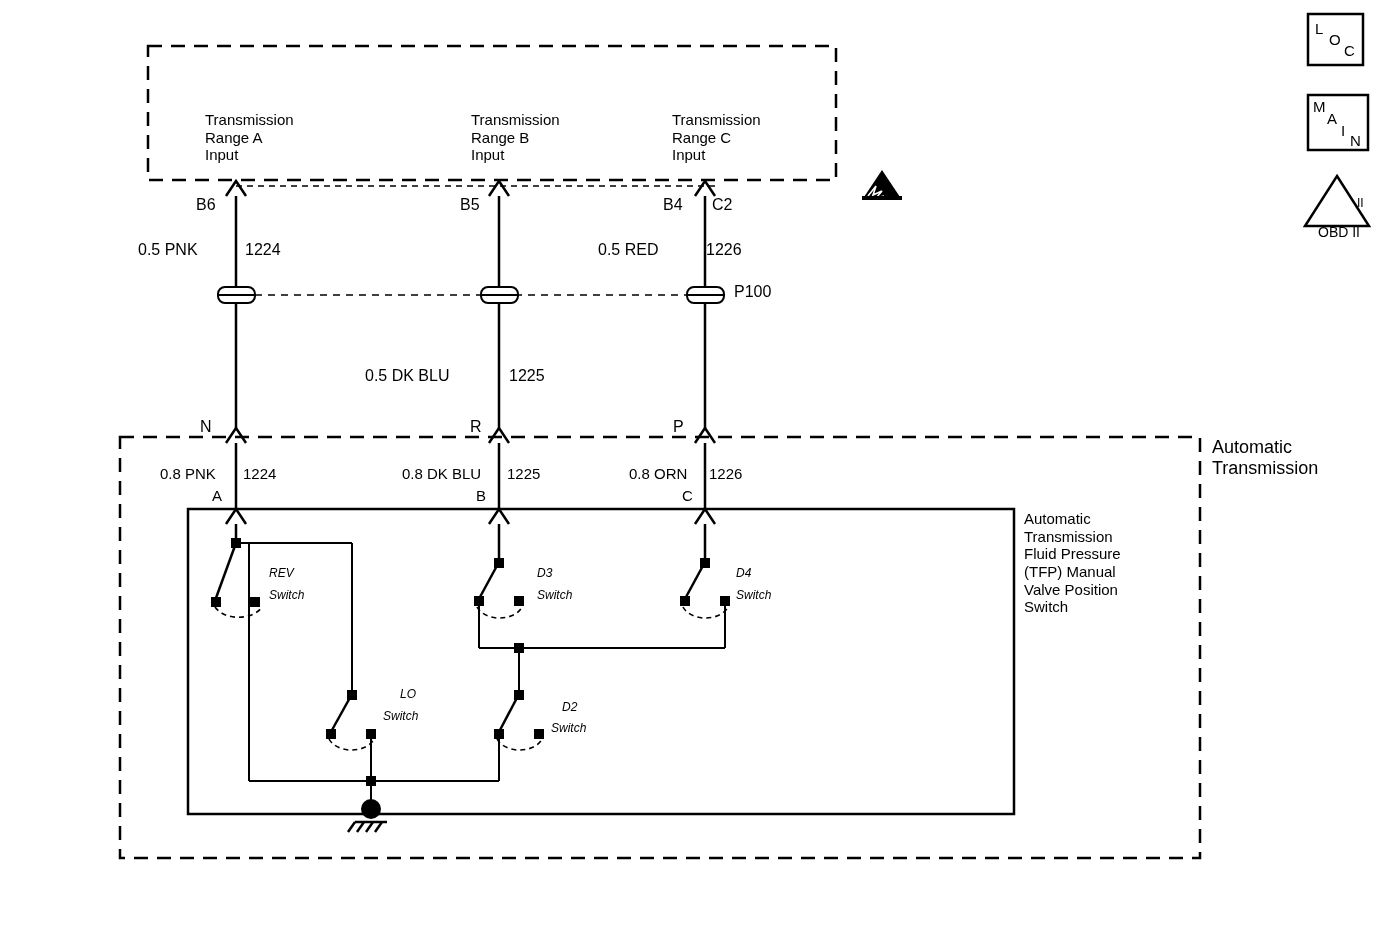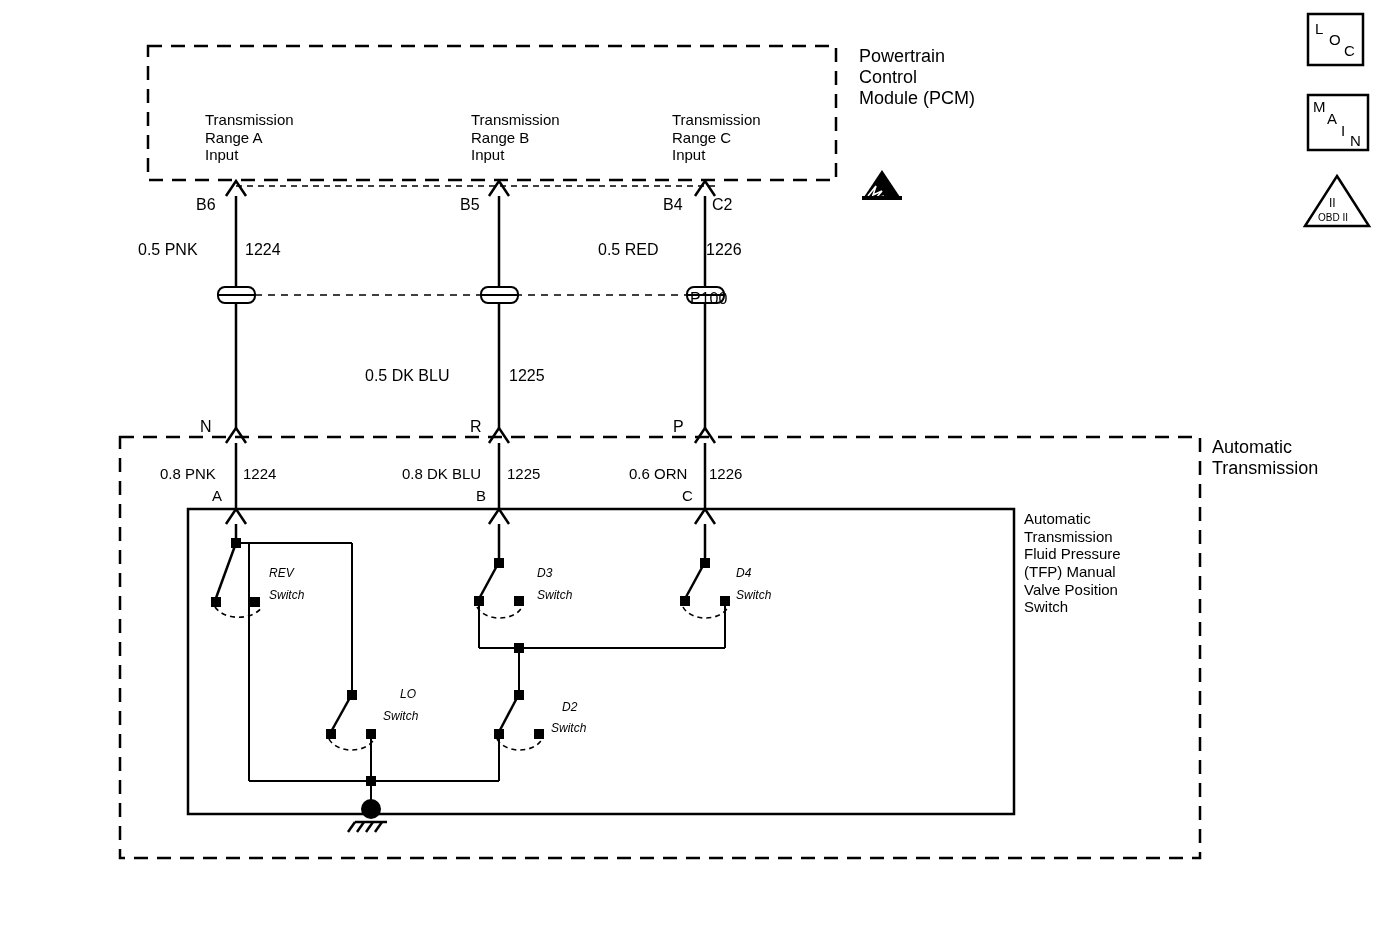--- a/index.html
+++ b/index.html
@@ -28,22 +28,22 @@
   .lbl {
     position: absolute;
     font-family: "Liberation Sans", sans-serif;
     color: #000;
     white-space: pre;
     line-height: 1.18;
   }
   .f18 { font-size: 18px; }
   .f16 { font-size: 12px; font-style: italic; }
   .f15 { font-size: 15px; }
-  .f13 { font-size: 12px; }
-  .f9  { font-size: 10px; }
+  .f13 { font-size: 12px; margin-left: 28px; }
+  .f9  { font-size: 14px; margin-top: 12px; }
   .f20 { font-size: 16px; }
 </style>
 </head>
 <body>
 
 <div id="root">
 
   <svg id="diagram" viewBox="0 0 1380 931">
 
     <rect x="148" y="46" width="688" height="134" fill="none" stroke="#000" stroke-width="2.5" stroke-dasharray="14,9"></rect>
@@ -179,23 +179,20 @@
       <rect x="1308" y="14" width="55" height="51" fill="none" stroke="#000" stroke-width="2.5"></rect>
     </g>
     <g>
       <rect x="1308" y="95" width="60" height="55" fill="none" stroke="#000" stroke-width="2.5"></rect>
     </g>
     <g>
       <polygon points="1337,176 1369,226 1305,226" fill="none" stroke="#000" stroke-width="2.5"></polygon>
     </g>
   </svg>
 
-  <div class="lbl f18" style="left:859px; top:46px;">Powertrain
-Control
-Module (PCM)</div>
 
   <div class="lbl f15" style="left:205px; top:111px;">Transmission
 Range A
 Input</div>
   <div class="lbl f15" style="left:471px; top:111px;">Transmission
 Range B
 Input</div>
   <div class="lbl f15" style="left:672px; top:111px;">Transmission
 Range C
 Input</div>
@@ -207,38 +204,38 @@
 
   <div class="lbl f20" style="left:138px; top:241px;text-align:center;">0.5 PNK</div>
   <div class="lbl f20" style="left:245px; top:241px;">1224</div>
 
   <div class="lbl f20" style="left:365px; top:367px;">0.5 DK BLU</div>
   <div class="lbl f20" style="left:509px; top:367px;">1225</div>
 
   <div class="lbl f20" style="left:598px; top:241px;">0.5 RED</div>
   <div class="lbl f20" style="left:706px; top:241px;">1226</div>
 
-  <div class="lbl f20" style="left:690px; top:283px;margin-top:7px;">P100</div>
+  <div class="lbl f20" style="left:734px; top:283px;">P100</div>
 
   <div class="lbl f20" style="left:200px; top:418px;">N</div>
   <div class="lbl f20" style="left:470px; top:418px;">R</div>
   <div class="lbl f20" style="left:673px; top:418px;">P</div>
 
   <div class="lbl f18" style="left:1212px; top:437px;">Automatic
 Transmission</div>
 
   <div class="lbl f15" style="left:160px; top:465px;">0.8 PNK</div>
   <div class="lbl f15" style="left:243px; top:465px;">1224</div>
   <div class="lbl f15" style="left:212px; top:487px;">A</div>
 
   <div class="lbl f15" style="left:402px; top:465px;">0.8 DK BLU</div>
   <div class="lbl f15" style="left:507px; top:465px;">1225</div>
   <div class="lbl f15" style="left:476px; top:487px;">B</div>
 
-  <div class="lbl f15" style="left:629px; top:465px;">0.6 ORN</div>
+  <div class="lbl f15" style="left:629px; top:465px;">0.8 ORN</div>
   <div class="lbl f15" style="left:709px; top:465px;">1226</div>
   <div class="lbl f15" style="left:682px; top:487px;">C</div>
 
   <div class="lbl f15" style="left:1024px; top:510px;">Automatic
 Transmission
 Fluid Pressure
 (TFP) Manual
 Valve Position
 Switch</div>
 

